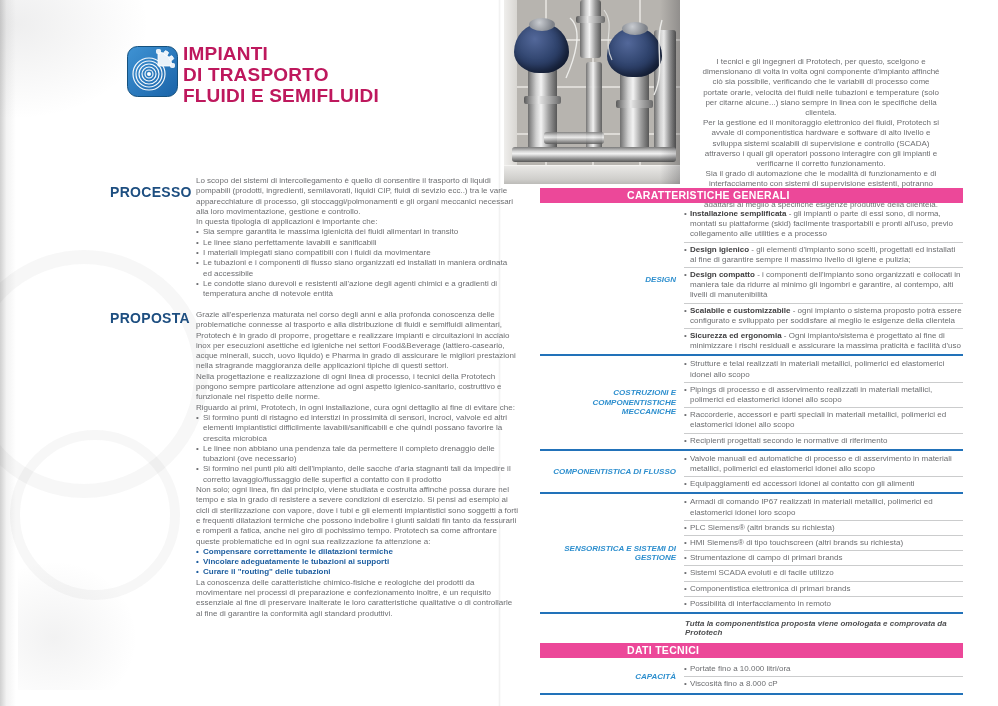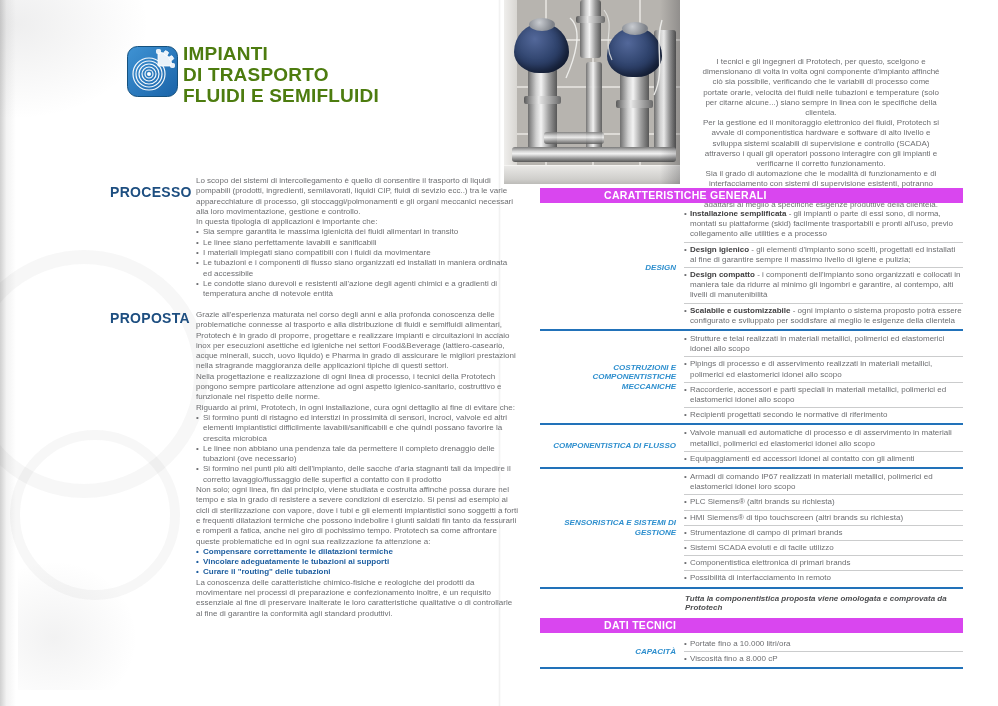--- a/index.html
+++ b/index.html
@@ -17,21 +17,21 @@
   .wm { position:absolute; border-radius:50%; border:14px solid rgba(90,90,95,.05); }
   .wm1 { left:-40px; top:250px; width:220px; height:220px; }
   .wm2 { left:10px; top:430px; width:150px; height:150px; border-width:10px; }
   .wm3 { position:absolute; left:0; top:0; width:150px; height:120px;
     background:radial-gradient(ellipse at 10% 20%, rgba(90,90,95,.10), rgba(0,0,0,0) 70%); }
   .wm4 { position:absolute; left:18px; top:560px; width:120px; height:130px;
     background:radial-gradient(ellipse at 30% 60%, rgba(90,90,95,.08), rgba(0,0,0,0) 70%); }
 
   
   .logo { position:absolute; left:127px; top:46px; width:51px; height:51px; }
-  .title { position:absolute; left:183px; top:43px; color:#4d7c0f; font-weight:bold;
+  .title { position:absolute; left:183px; top:43px; color:#be185d; font-weight:bold;
     font-size:19px; line-height:21px; letter-spacing:.2px; }
 
   
   .sec-head { position:absolute; left:110px; color:#1d4e80; font-weight:bold; font-size:14px; letter-spacing:.3px; }
   .col { position:absolute; font-size:8px; line-height:10.3px; color:#6d6e71;margin-left:16px; }
   .col p { margin:0; white-space:pre-line; }
   .blist { margin:0; }
   .bl { display:flex; }
   .bl::before { content:"•"; flex:0 0 7px; }
   .bl.blue { color:#1c5d9f; font-weight:bold; }
@@ -58,22 +58,22 @@
   .ph-frame { left:0; top:165px; width:176px; height:19px;
     background:linear-gradient(180deg,#e9e8e6, #cfcecb 70%, #b8b7b4); border-top:1px solid #f5f4f2; }
   .ph-shade { left:156px; top:0; width:20px; height:184px;
     background:linear-gradient(90deg, rgba(0,0,0,0), rgba(30,30,35,.25)); }
 
   
   .r-intro { position:absolute; left:683px; top:41px; width:276px; font-size:8px; line-height:10.2px; }
   .r-intro p { margin:16px; white-space:pre-line;text-align:center; }
 
   .r-block { position:absolute; left:540px; top:188px; width:423px; }
-  .bar { height:15px; line-height:15px; background:#d946ef; color:#ffffff;
-    font-weight:bold; font-size:10.5px; letter-spacing:.3px; padding-left:64px;
+  .bar { height:15px; line-height:15px; background:#ec4899; color:#ffffff;
+    font-weight:bold; font-size:10.5px; letter-spacing:.3px; padding-left:87px;
     box-sizing:border-box; width:100%; }
   .grp { display:flex; align-items:center; border-bottom:2px solid #2272b9; padding:1px 0; }
   .grp.first { margin-top:3px; }
   .glabel { flex:0 0 136px; text-align:right; color:#2e8fce; font-weight:bold;
     font-size:8px; line-height:9.6px; padding-right:0;font-style:italic; }
   .gitems { flex:1 1 auto; margin-left:8px; }
   .gi { display:flex; padding:2px 0; font-size:8px; line-height:10.2px; }
   .gi + .gi { border-top:1px solid #cbcccd; }
   .gi::before { content:"•"; flex:0 0 6px; color:#6d6e71; }
   .gi .lead { font-weight:bold; color:#414042; white-space:nowrap; }
@@ -203,20 +203,23 @@
           </div>
         <div class="gi">
             <p><b class="lead">Design igienico</b><span>- gli elementi d'impianto sono scelti, progettati ed installati al fine di garantire sempre il massimo livello di igiene e pulizia;</span></p>
           </div>
         <div class="gi">
             <p><b class="lead">Design compatto</b><span>- i componenti dell'impianto sono organizzati e collocati in maniera tale da ridurre al minimo gli ingombri e garantire, al contempo, alti livelli di manutenibilità</span></p>
           </div>
         <div class="gi">
             <p><b class="lead">Scalabile e customizzabile</b><span>- ogni impianto o sistema proposto potrà essere configurato e sviluppato per soddisfare al meglio le esigenze della clientela</span></p>
           </div>
+        <div class="gi">
+            <p><b class="lead">Sicurezza ed ergonomia</b><span>- Ogni impianto/sistema è progettato al fine di minimizzare i rischi residuali e assicurare la massima praticità e facilità d'uso</span></p>
+          </div>
       </div>
     </div>
 
     <div class="grp">
       <div class="glabel">COSTRUZIONI E COMPONENTISTICHE MECCANICHE</div>
       <div class="gitems">
         <div class="gi">
             <p><span>Strutture e telai realizzati in materiali metallici, polimerici ed elastomerici idonei allo scopo</span></p>
           </div>
         <div class="gi">

